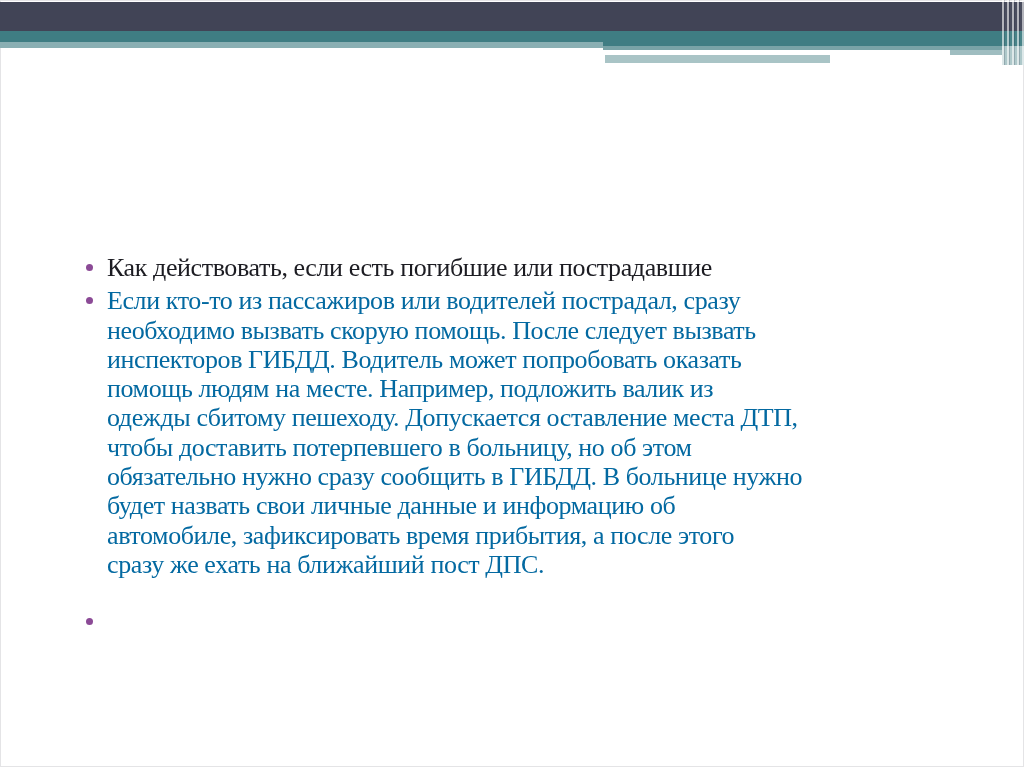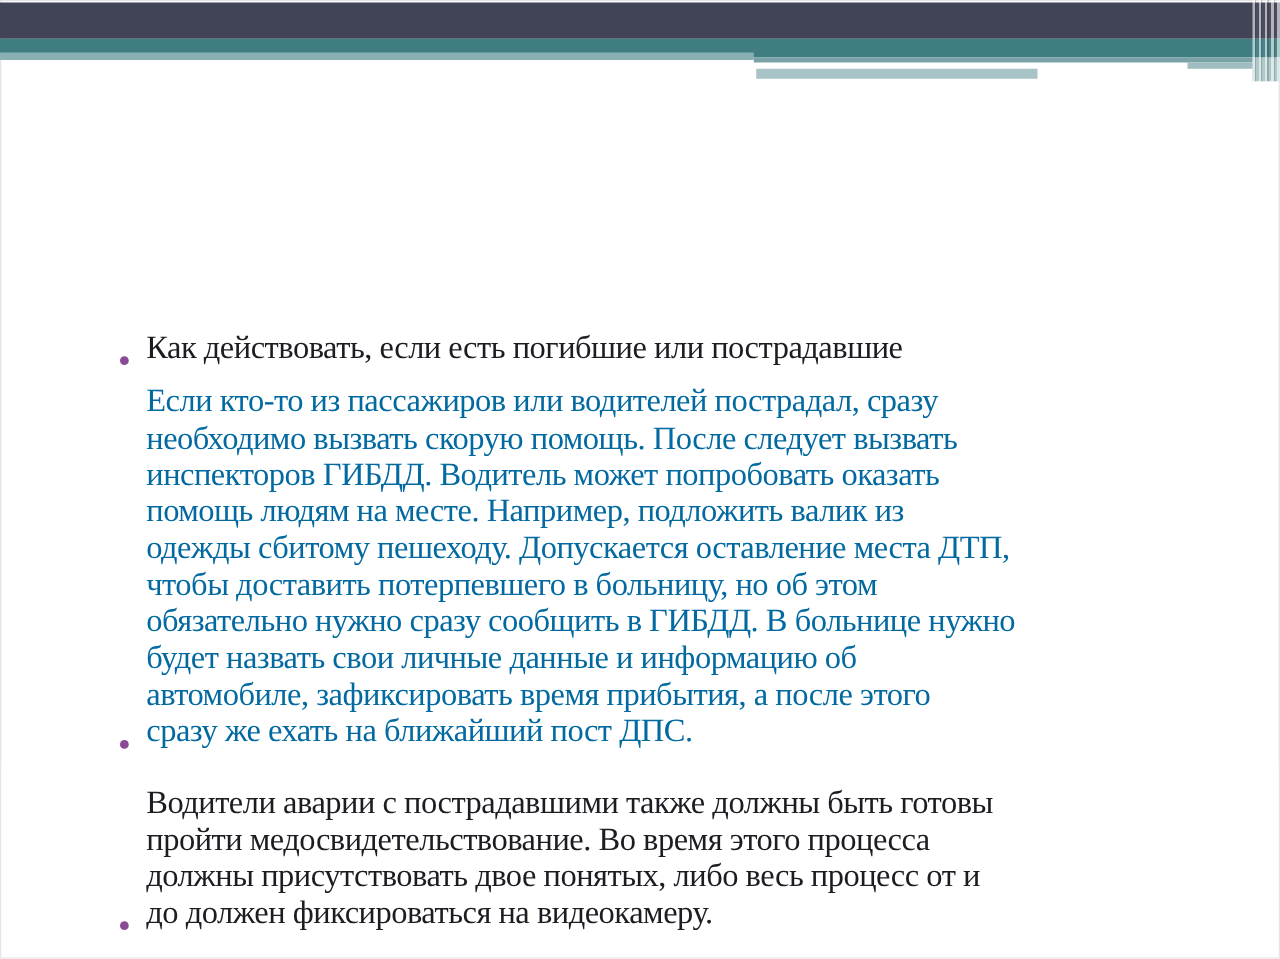--- a/index.html
+++ b/index.html
@@ -76,22 +76,22 @@
     position: absolute;
     left: 73px;
     top: 249px;
     width: 905px;
     margin: 0;
     padding: 0;
     list-style: none;
   }
   .bullets li {
     display: flex;
-    align-items: flex-end;
-    margin: 14px;
+    align-items: flex-start;
+    margin: 4px;
   }
   .bullets li.spaced {
     margin-top: 28px;
   }
   .dot {
     flex: 0 0 auto;
     width: 7px; height: 7px;
     border-radius: 50%;
     background: #8b4a96;
     margin: 11px 14px 0 9px;
@@ -131,20 +131,16 @@
 помощь людям на месте. Например, подложить валик из
 одежды сбитому пешеходу. Допускается оставление места ДТП,
 чтобы доставить потерпевшего в больницу, но об этом
 обязательно нужно сразу сообщить в ГИБДД. В больнице нужно
 будет назвать свои личные данные и информацию об
 автомобиле, зафиксировать время прибытия, а после этого
 сразу же ехать на ближайший пост ДПС.</span>
     </li>
     <li class="spaced">
       <span class="dot" style="background: rgb(139, 74, 150);"></span>
-      <span class="btxt" style="color: rgb(28, 28, 34);">Водители аварии с пострадавшими также должны быть готовы
-пройти медосвидетельствование. Во время этого процесса
-должны присутствовать двое понятых, либо весь процесс от и
-до должен фиксироваться на видеокамеру.</span>
     </li>
   </ul>
 
 </div>
 
 </body></html>

